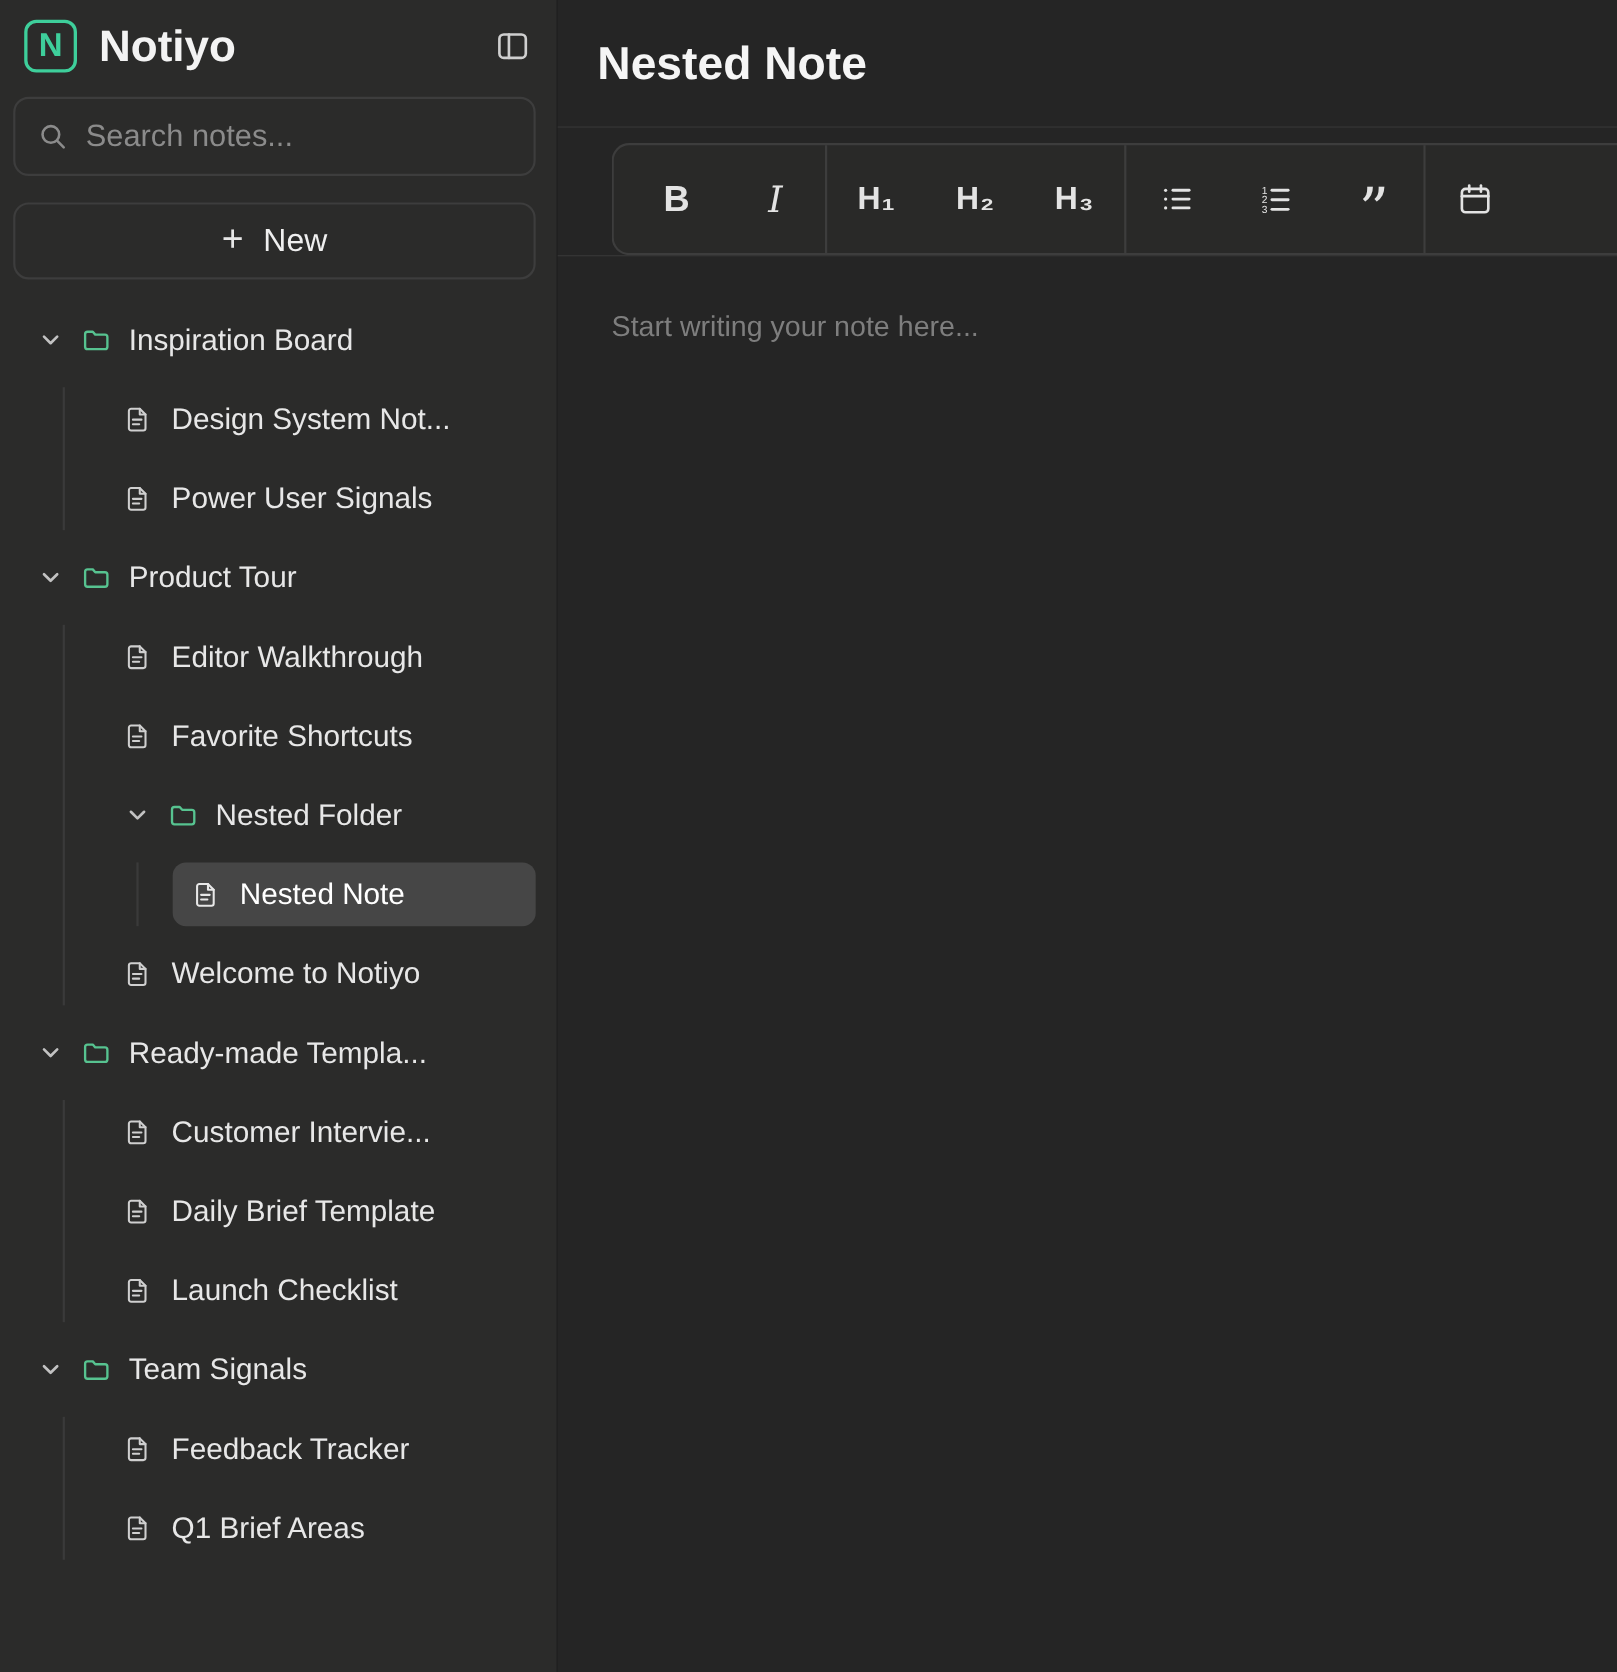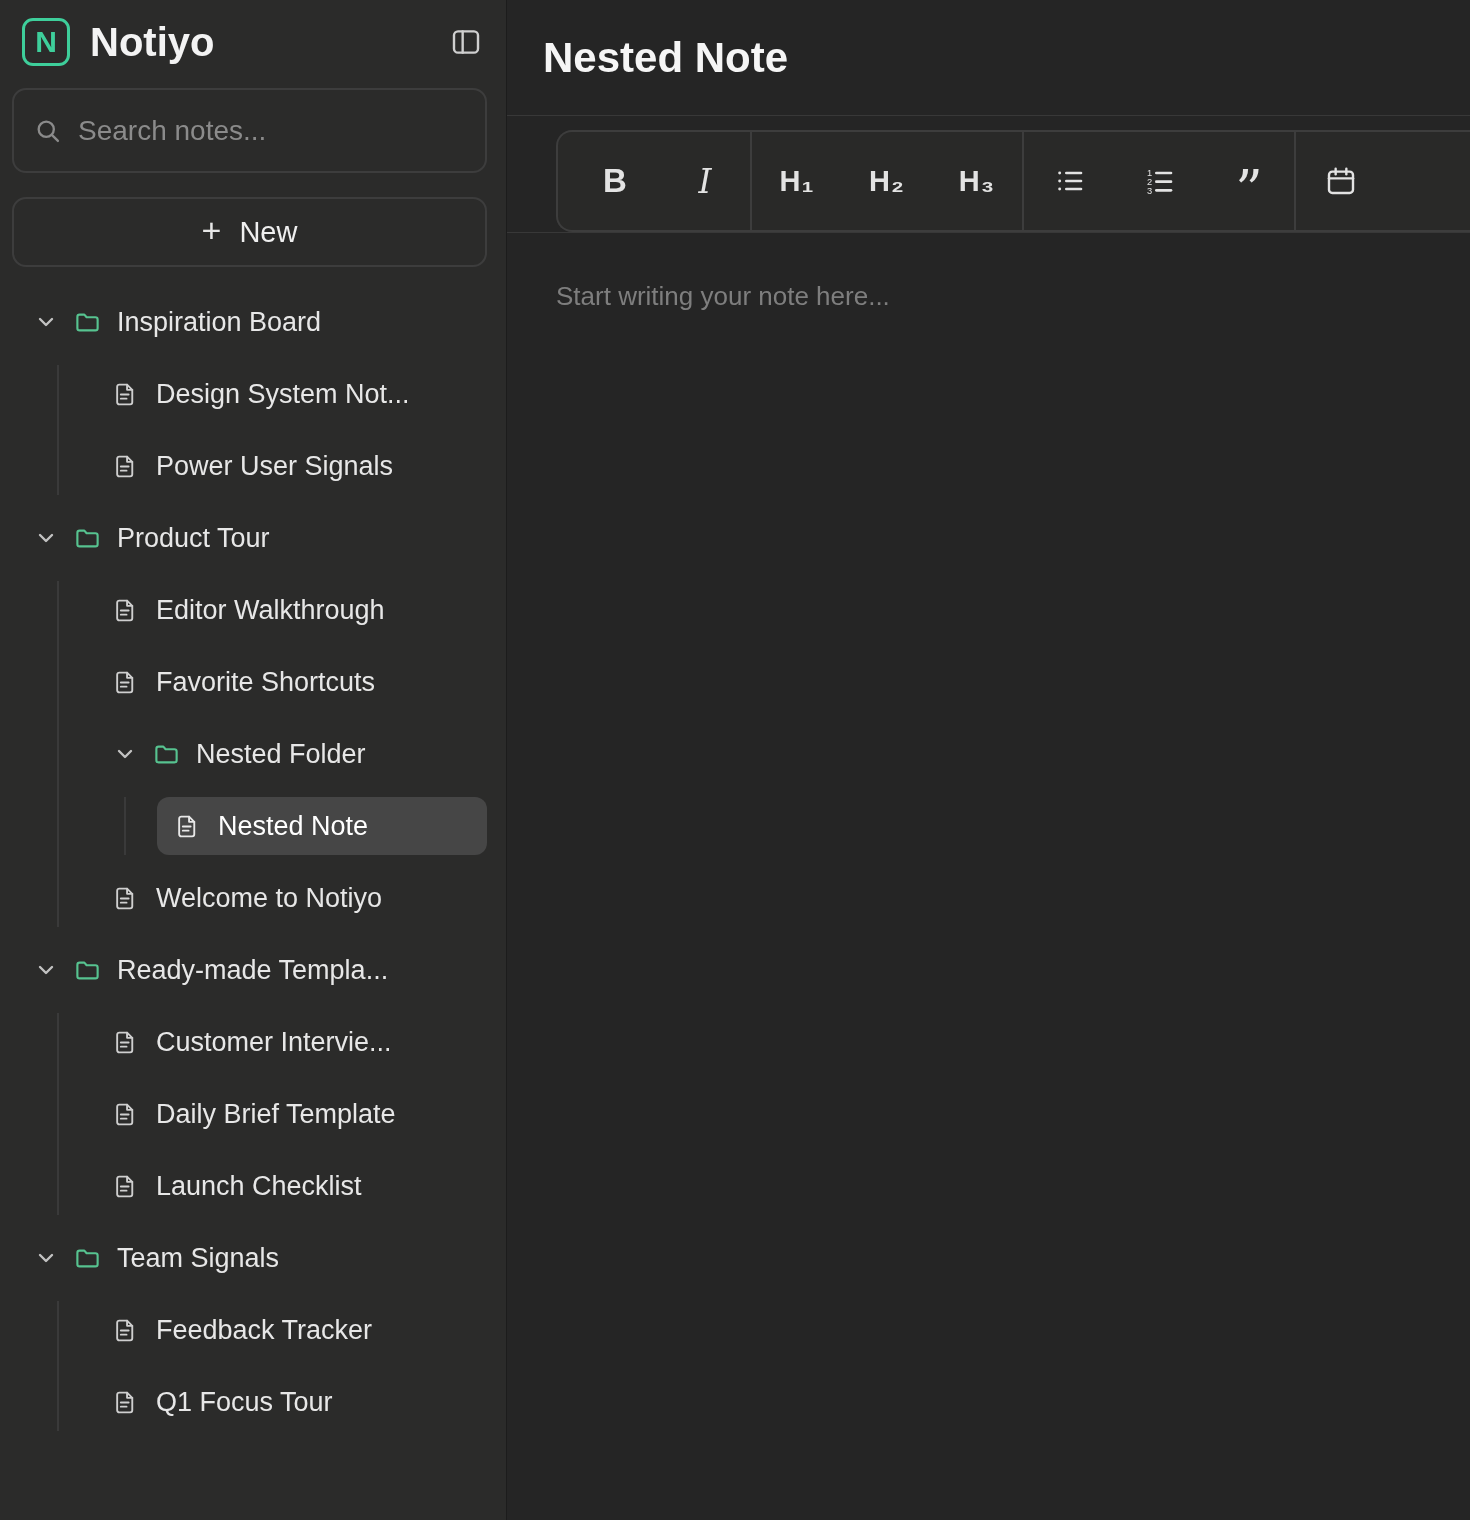--- a/index.html
+++ b/index.html
@@ -21,21 +21,21 @@
   .side-head { display:flex; align-items:center; padding:18px 20px 0 22px; }
   .logo {
     width:48px; height:48px; border:3px solid #3ecf9b; border-radius:11px;
     color:#3ecf9b; font-size:30px; font-weight:700;
     display:flex; align-items:center; justify-content:center;
   }
   .app-title { margin-left:20px; font-size:40px; font-weight:700; color:#f3f3f3; }
   .toggle-btn { margin-left:auto; margin-right:4px; display:flex; cursor:pointer; }
 
   .search-box {
-    margin:22px 19px 0 12px; height:85px;
+    margin:22px 19px 0 12px; height:72px;
     border:2px solid #3d3d3d; border-radius:14px;
     display:flex; align-items:center; gap:16px; padding:0 20px;
   }
   .search-box input {
     background:transparent; border:none; outline:none; flex:1;
     font-family:inherit; font-size:28px; color:#d6d6d6;
   }
   .search-box input::placeholder { color:#8b8b8b; }
 
   .new-btn {
@@ -324,21 +324,21 @@
           </li>
           <li class="row note-row">
             <span class="nicon">
               <svg width="25" height="25" viewBox="0 0 24 24" fill="none" stroke="#cfcfcf" stroke-width="1.8" stroke-linecap="round" stroke-linejoin="round">
                   <path d="M6 2.5h7.5L18.5 7.5V19.5a2 2 0 0 1-2 2H6a2 2 0 0 1-2-2V4.5a2 2 0 0 1 2-2z"></path>
                   <polyline points="13.5,2.5 13.5,7.5 18.5,7.5"></polyline>
                   <line x1="7.5" y1="12" x2="15" y2="12"></line>
                   <line x1="7.5" y1="16" x2="13" y2="16"></line>
                 </svg>
             </span>
-            <span class="label">Q1 Focus Tour</span>
+            <span class="label">Q1 Brief Areas</span>
           </li>
         </ul>
       </div>
 
     </nav>
   </aside>
 
   <main class="main">
 
     <div class="main-header">

